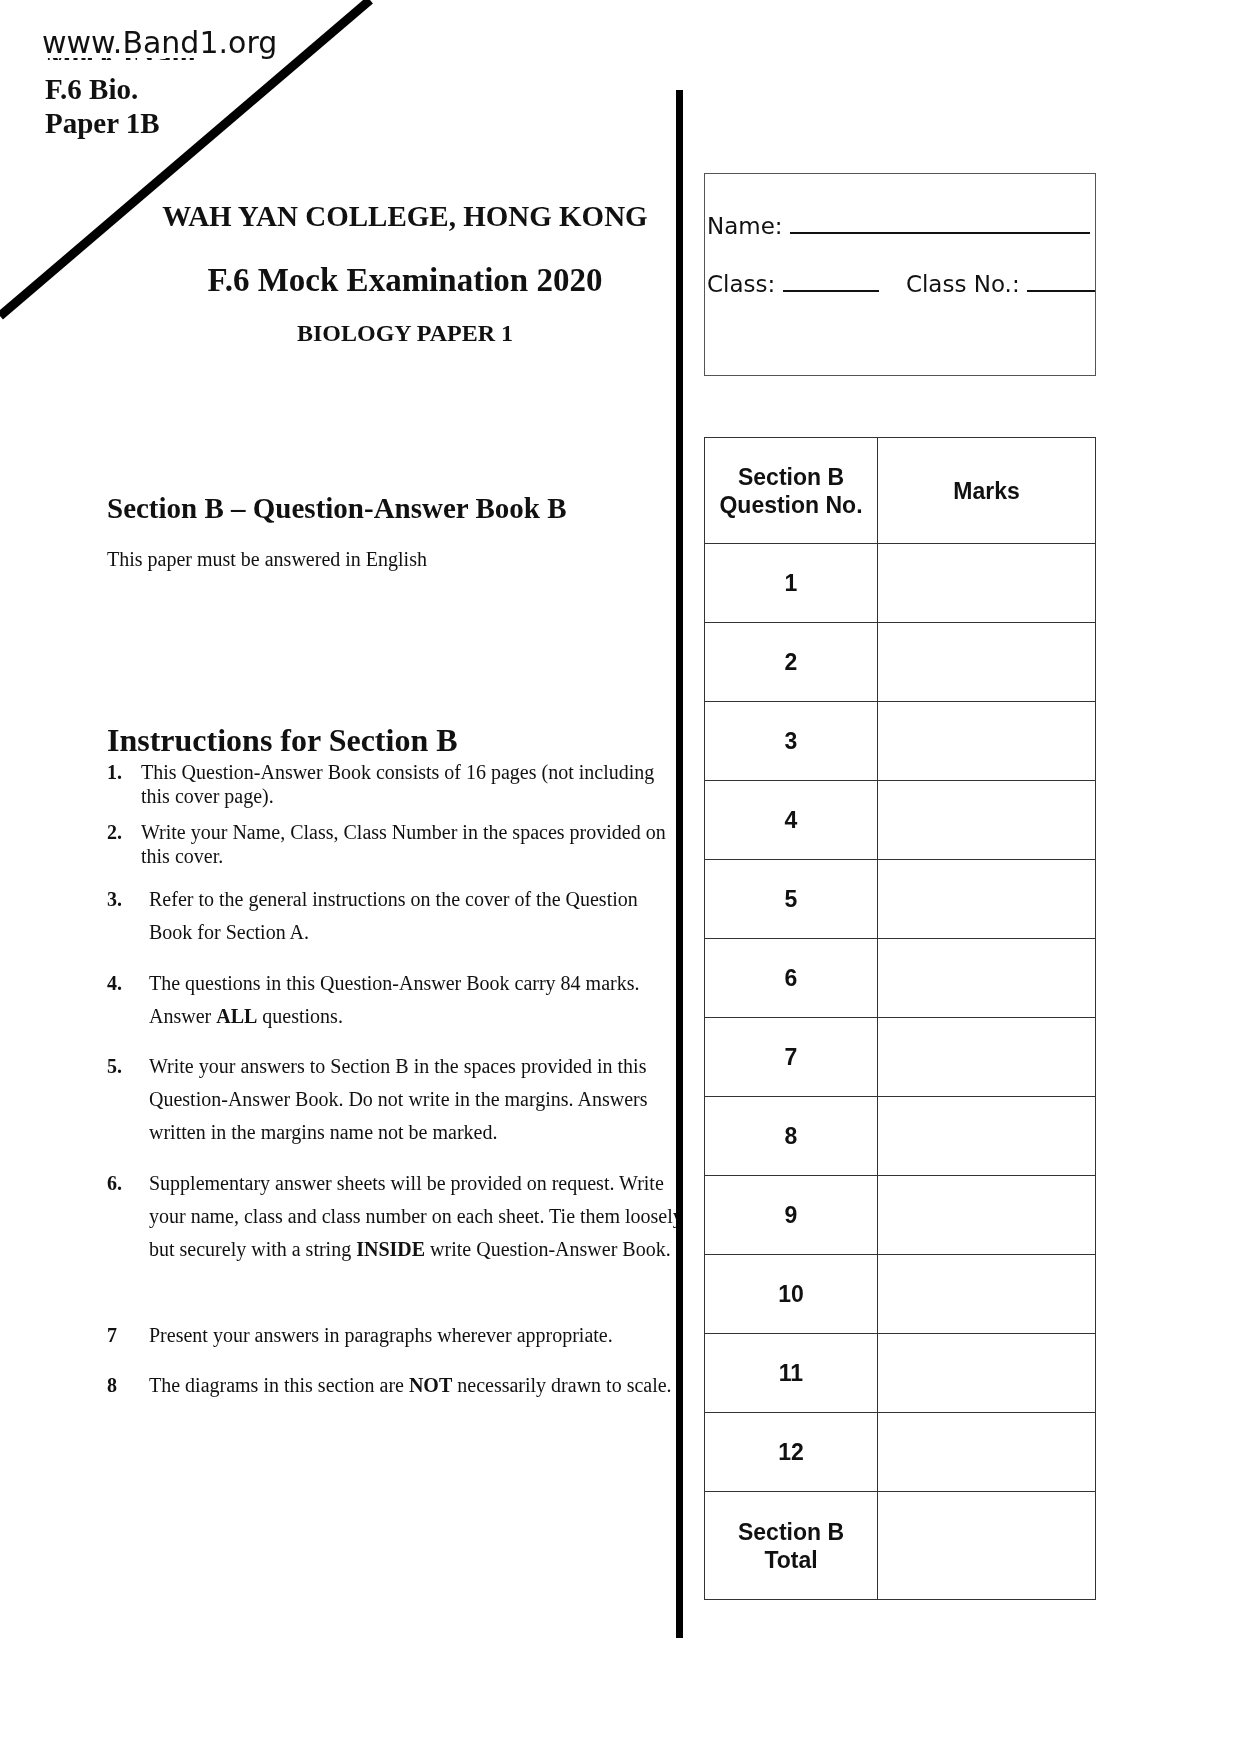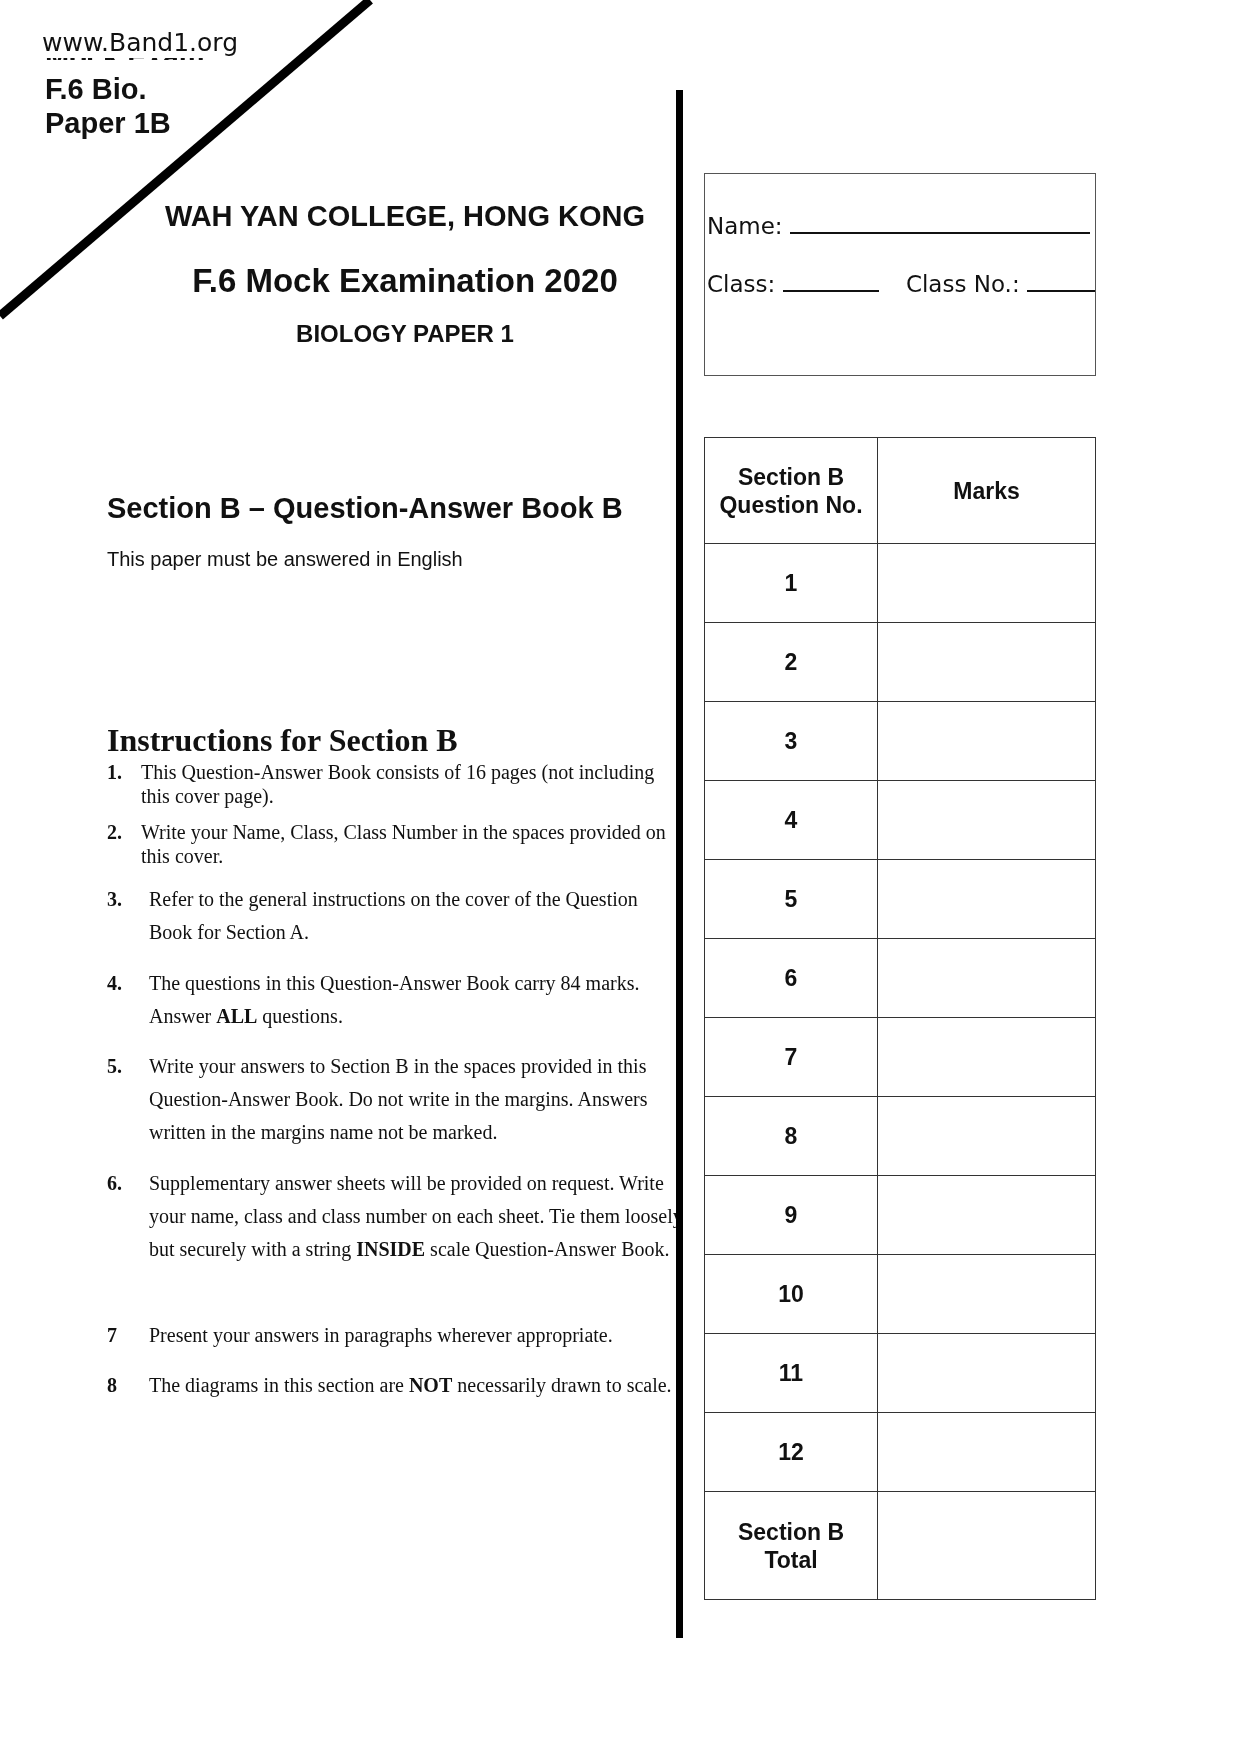--- a/index.html
+++ b/index.html
@@ -1,19 +1,19 @@
 <!DOCTYPE html>
 <html><head>
 <meta charset="utf-8">
 <style>
   html, body { margin: 0; padding: 0; background: #ffffff; }
   body { width: 1240px; height: 1754px; position: relative; overflow: hidden; color: #111; font-family: "Liberation Sans", sans-serif; }
-  .abs { position: absolute; }
+  .abs { position: absolute; font-family: Liberation Serif, serif; }
   .diag { position: absolute; left: 0; top: 0; width: 380px; height: 330px; }
-  .watermark { left: 42px; top: 28px; font-family: "DejaVu Sans", sans-serif; font-size: 25px; color: #111; background: #fff; line-height: 30px; z-index: 2; }
+  .watermark { left: 42px; top: 28px; font-family: "DejaVu Sans", sans-serif; font-size: 30px; color: #111; background: #fff; line-height: 30px; z-index: 2; }
   .corner-hidden { left: 45px; top: 46px; font-weight: bold; font-size: 29px; line-height: 22px; height: 14px; overflow: hidden; z-index: 1; }
   .corner-line { left: 45px; font-weight: bold; font-size: 29px; line-height: 34px; }
   .heading { left: 160px; width: 490px; text-align: center; font-weight: bold; }
   .h1 { top: 200px; font-size: 29px; }
   .h2 { top: 262px; font-size: 33px; }
   .h3 { top: 320px; font-size: 24px; }
   .section-title { left: 107px; top: 492px; font-weight: bold; font-size: 29px; }
   .lang-note { left: 107px; top: 548px; font-size: 20px; }
   .instr-title { left: 107px; top: 722px; font-family: "Liberation Serif", serif; font-weight: bold; font-size: 32px; }
   .instr { left: 107px; width: 575px; font-family: "Liberation Serif", serif; font-size: 20px; }
@@ -65,21 +65,21 @@
 <div class="abs instr" style="top:967px;line-height:33px">
   <span class="num">4.</span>
   <span class="txt"><span>The questions in this Question-Answer Book carry 84 marks. Answer </span><b>ALL</b><span> questions.</span></span>
 </div>
 <div class="abs instr" style="top:1050px;line-height:33px">
   <span class="num">5.</span>
   <span class="txt">Write your answers to Section B in the spaces provided in this Question-Answer Book. Do not write in the margins. Answers written in the margins name not be marked.</span>
 </div>
 <div class="abs instr" style="top:1167px;line-height:33px">
   <span class="num">6.</span>
-  <span class="txt"><span>Supplementary answer sheets will be provided on request. Write your name, class and class number on each sheet. Tie them loosely but securely with a string </span><b>INSIDE</b><span> scale Question-Answer Book.</span></span>
+  <span class="txt"><span>Supplementary answer sheets will be provided on request. Write your name, class and class number on each sheet. Tie them loosely but securely with a string </span><b>INSIDE</b><span> write Question-Answer Book.</span></span>
 </div>
 <div class="abs instr" style="top:1319px;line-height:33px">
   <span class="num">7</span>
   <span class="txt">Present your answers in paragraphs wherever appropriate.</span>
 </div>
 <div class="abs instr" style="top:1369px;line-height:33px">
   <span class="num">8</span>
   <span class="txt"><span>The diagrams in this section are </span><b>NOT</b><span> necessarily drawn to scale.</span></span>
 </div>
 

